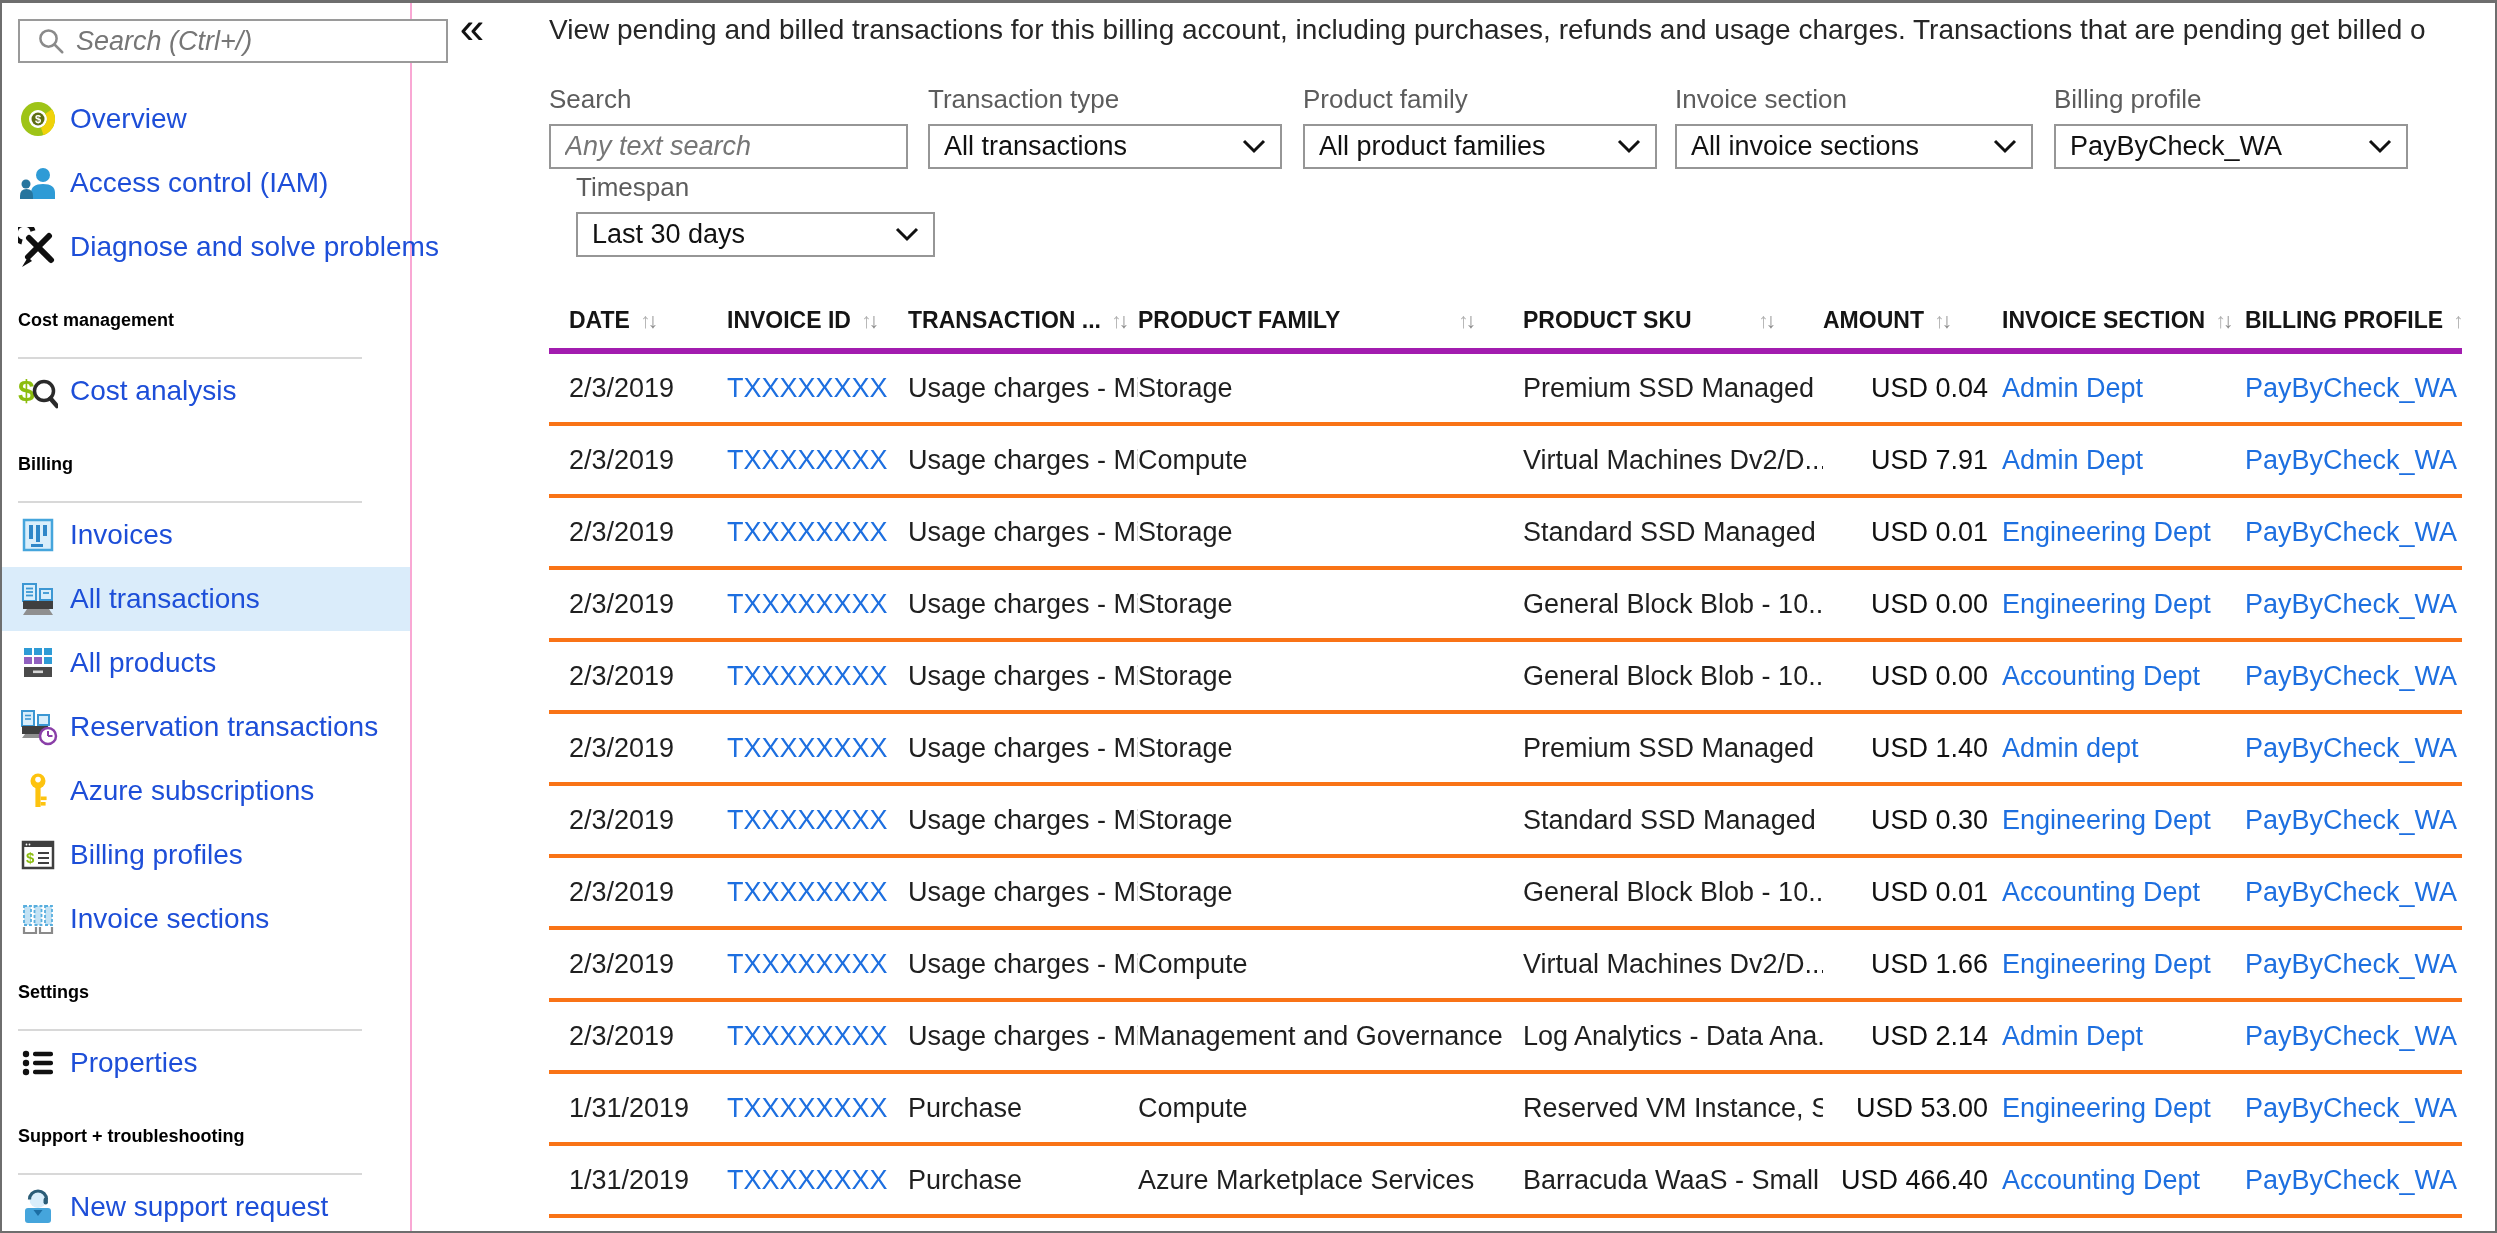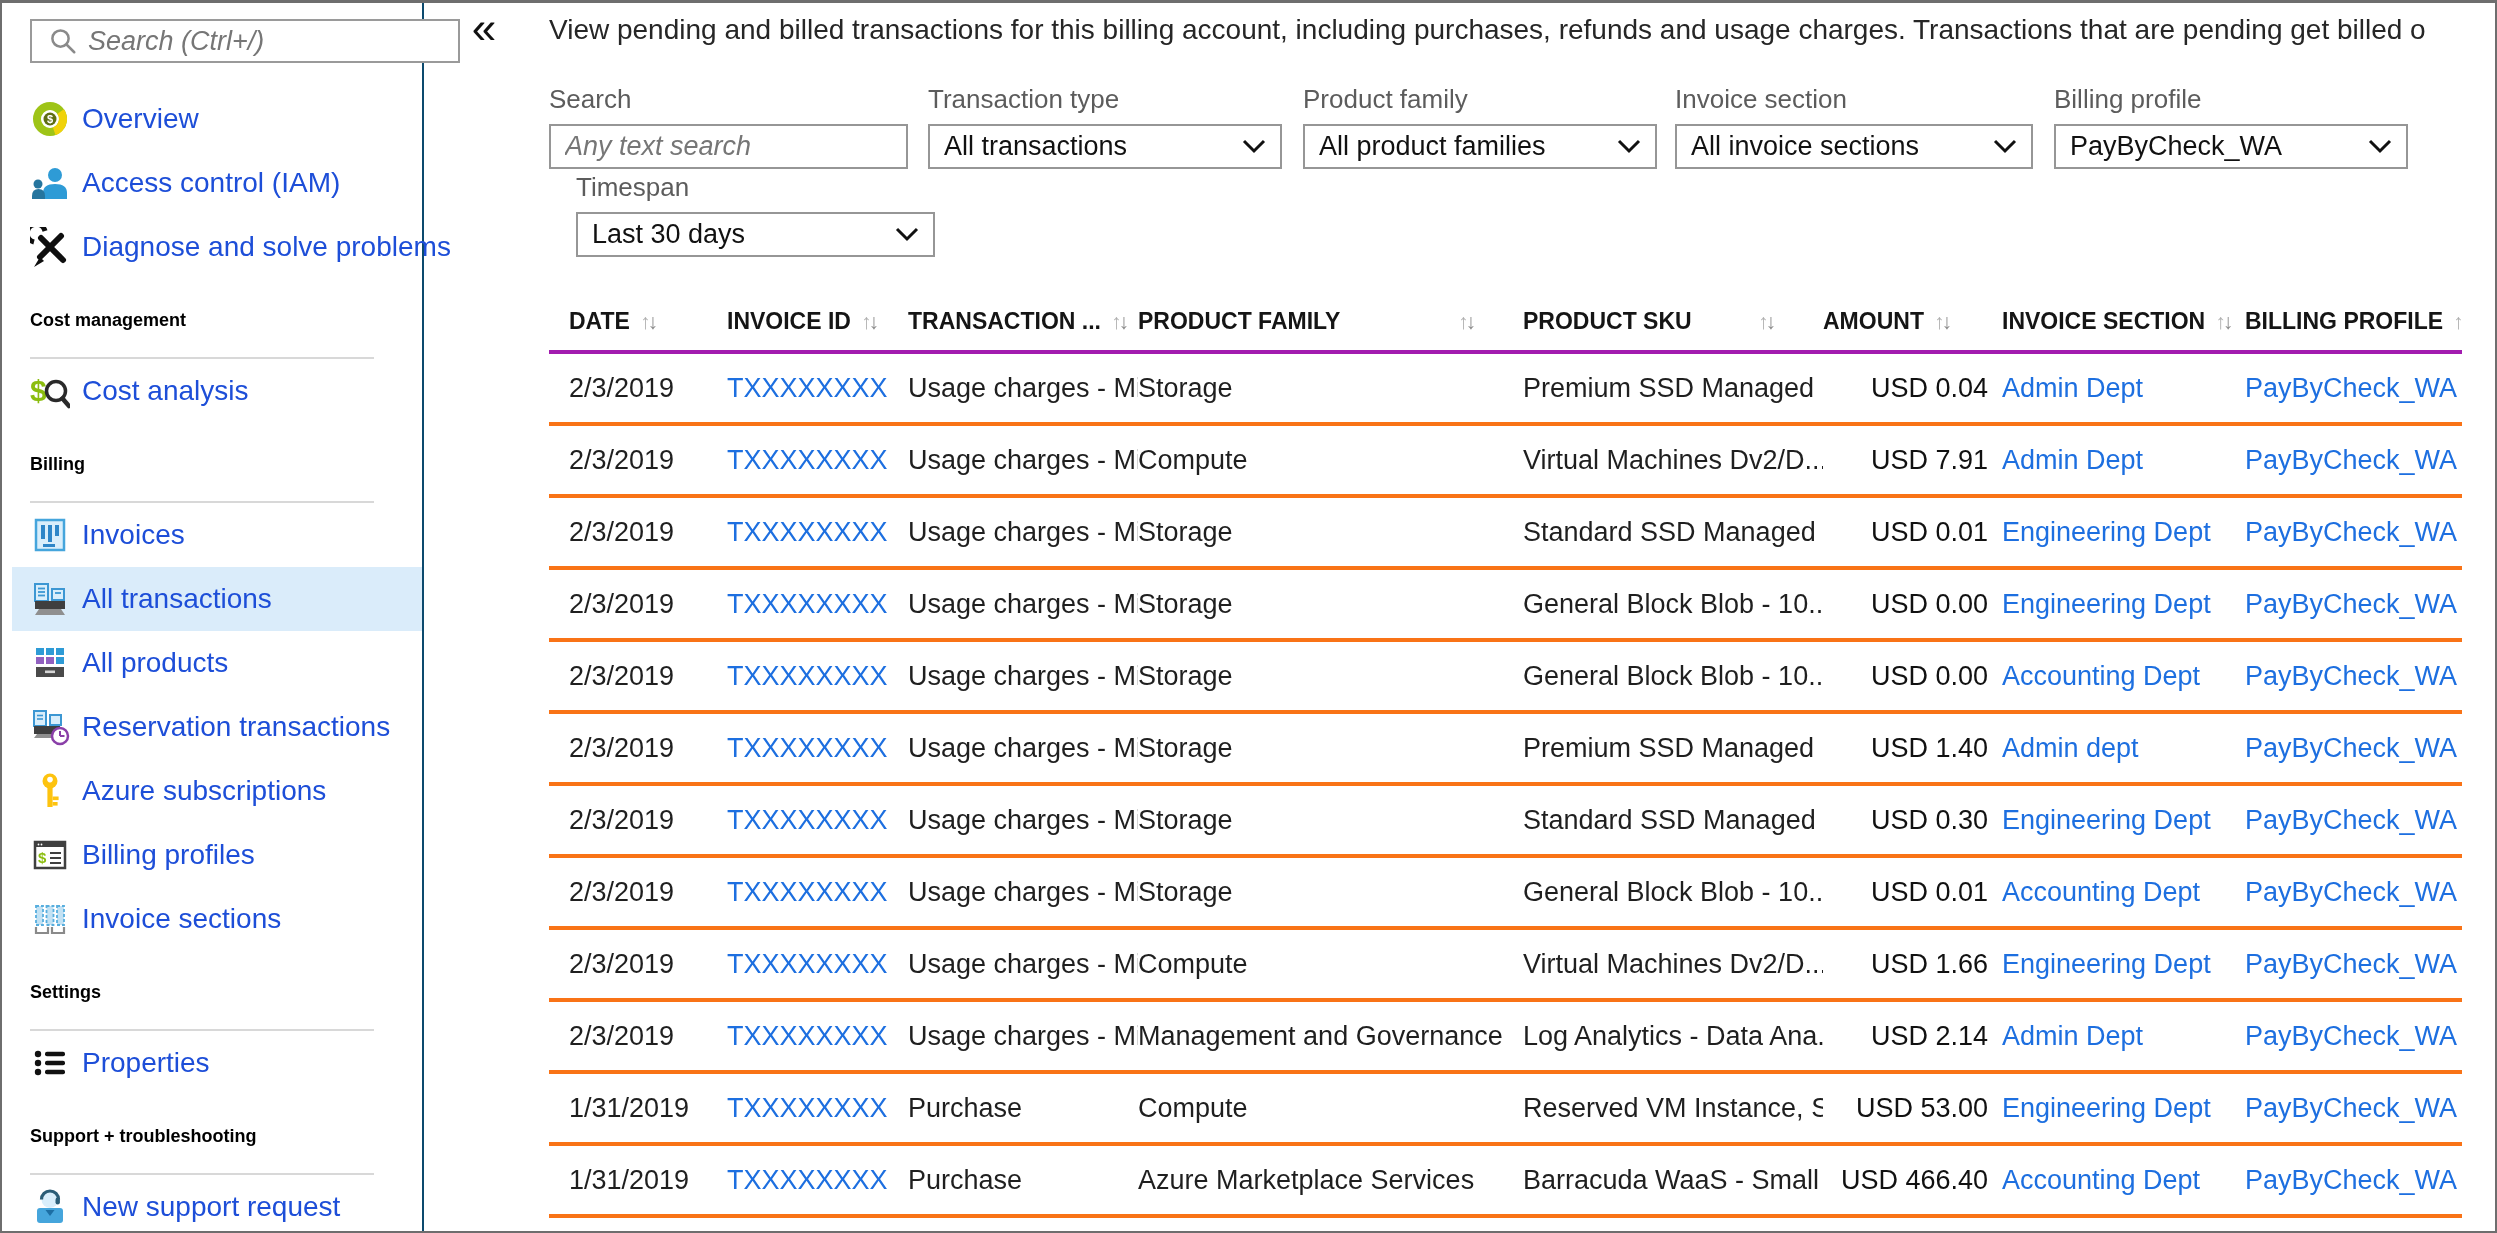--- a/index.html
+++ b/index.html
@@ -4,21 +4,21 @@
 <style>
   html,body{margin:0;padding:0;}
   body{
     width:2497px;height:1233px;position:relative;overflow:hidden;background:#fff;
     font-family:"Liberation Sans","DejaVu Sans",sans-serif;color:#1a1a1a;
     --link:#1d6fe0; --sel:#daecfa;
   }
   .page-frame{position:absolute;inset:0;border:2px solid #6e6e6e;border-top-width:3px;pointer-events:none;z-index:50;}
 
   
-  #sidebar{position:absolute;top:0;left:12px;width:412px;height:100%;background:#fff;border-right:2px solid #0c4a6e;box-sizing:border-box;}
+  #sidebar{position:absolute;top:0;left:0;width:412px;height:100%;background:#fff;border-right:2px solid #f9a8d4;box-sizing:border-box;}
   .search-box{position:absolute;left:18px;top:19px;width:430px;height:44px;border:2px solid #9a9a9a;box-sizing:border-box;display:flex;align-items:center;padding:0 6px;background:#fff;}
   .mag{width:34px;height:34px;margin:0 6px 0 8px;flex:0 0 auto;display:flex;align-items:center;justify-content:center;}
   .search-box input{border:none;outline:none;flex:1;min-width:0;font-size:27px;font-family:inherit;color:#333;background:transparent;}
   .search-box input::placeholder{color:#767676;font-style:italic;}
   .collapse-btn{position:absolute;left:450px;top:4px;width:44px;font-size:44px;line-height:1.1;color:#111;cursor:pointer;text-align:center;}
   #nav{position:absolute;top:87px;left:0;width:100%;}
   .nav-item{height:64px;display:flex;align-items:center;cursor:pointer;}
   .nav-item.selected{background:var(--sel);}
   .nav-icon{flex:0 0 40px;width:40px;height:40px;margin-left:18px;display:flex;align-items:center;justify-content:center;}
   .nav-label{margin-left:12px;font-size:28px;color:#1d4ed8;white-space:nowrap;}
@@ -34,21 +34,21 @@
   .control{height:45px;border:2px solid #969696;box-sizing:border-box;display:flex;align-items:center;padding:0 14px;font-size:27px;color:#111;background:#fff;cursor:pointer;}
   .control .val{flex:1;white-space:nowrap;overflow:hidden;}
   .chev{flex:0 0 auto;margin-left:10px;display:flex;align-items:center;}
   .text-control{padding:0;}
   .text-control input{border:none;outline:none;width:100%;height:100%;box-sizing:border-box;padding:0 14px;font-size:27px;font-family:inherit;color:#333;background:transparent;}
   .text-control input::placeholder{color:#767676;font-style:italic;}
 
   
   #table{position:absolute;left:50px;top:293px;width:1913px;}
   .t-head,.t-row{display:grid;grid-template-columns:158px 181px 230px 385px 300px 179px 243px 217px;padding-left:20px;box-sizing:border-box;align-items:center;}
-  .t-head{height:61px;border-bottom:4px solid #a21caf;font-size:23px;font-weight:bold;color:#151515;}
+  .t-head{height:61px;border-bottom:6px solid #a21caf;font-size:23px;font-weight:bold;color:#151515;}
   .t-row{height:72px;border-bottom:4px solid #f97316;font-size:27px;color:#1f1f1f;}
   .hc{white-space:nowrap;overflow:hidden;cursor:pointer;display:flex;align-items:center;}
   .hc.spread{justify-content:space-between;padding-right:50px;}
   .hc.right{justify-content:flex-start;padding-right:6px;}
   .sort{margin-left:10px;font-size:21px;font-weight:normal;letter-spacing:-3px;white-space:nowrap;}
   .sort .up{color:#b0b0b0;}
   .sort .dn{color:#8d8d8d;}
   .c{white-space:nowrap;overflow:hidden;padding-right:10px;}
   .c.amount{text-align:right;padding-right:14px;color:#111;}
   a.link{color:var(--link);text-decoration:none;cursor:pointer;}

